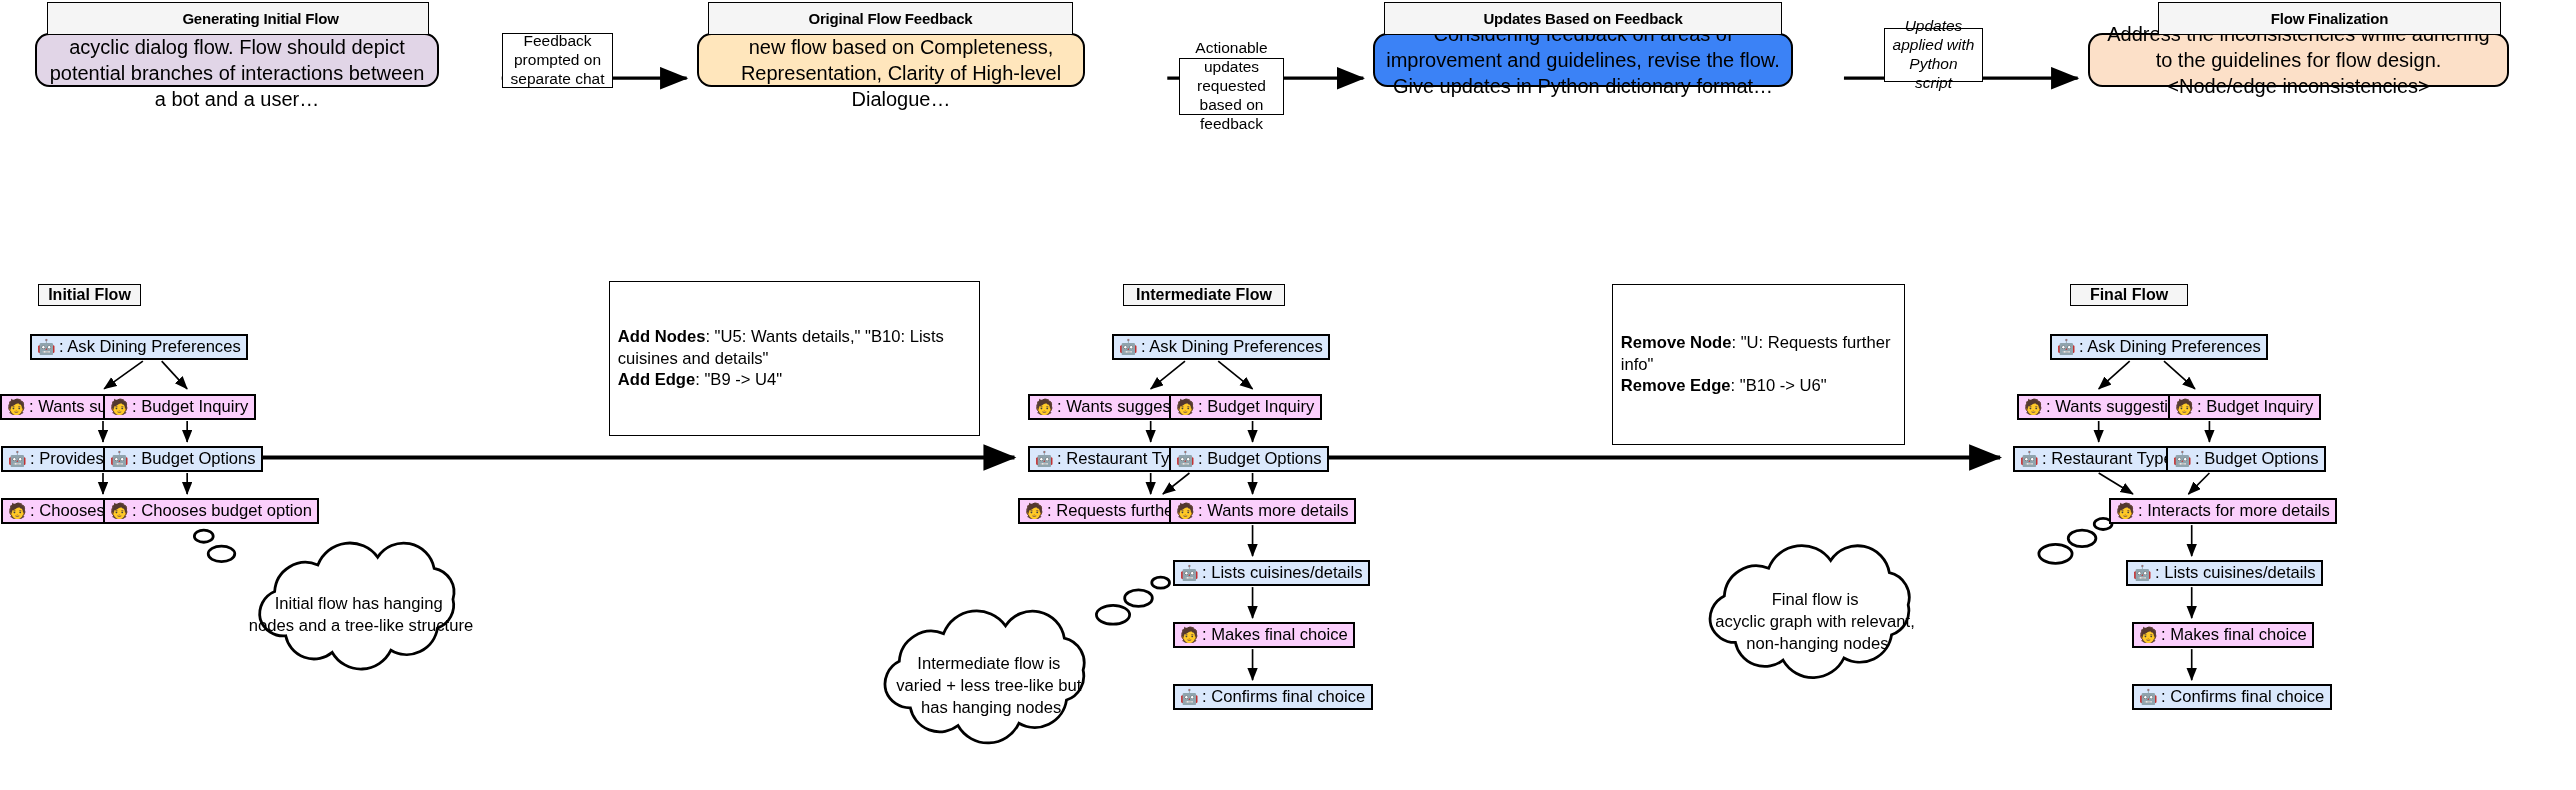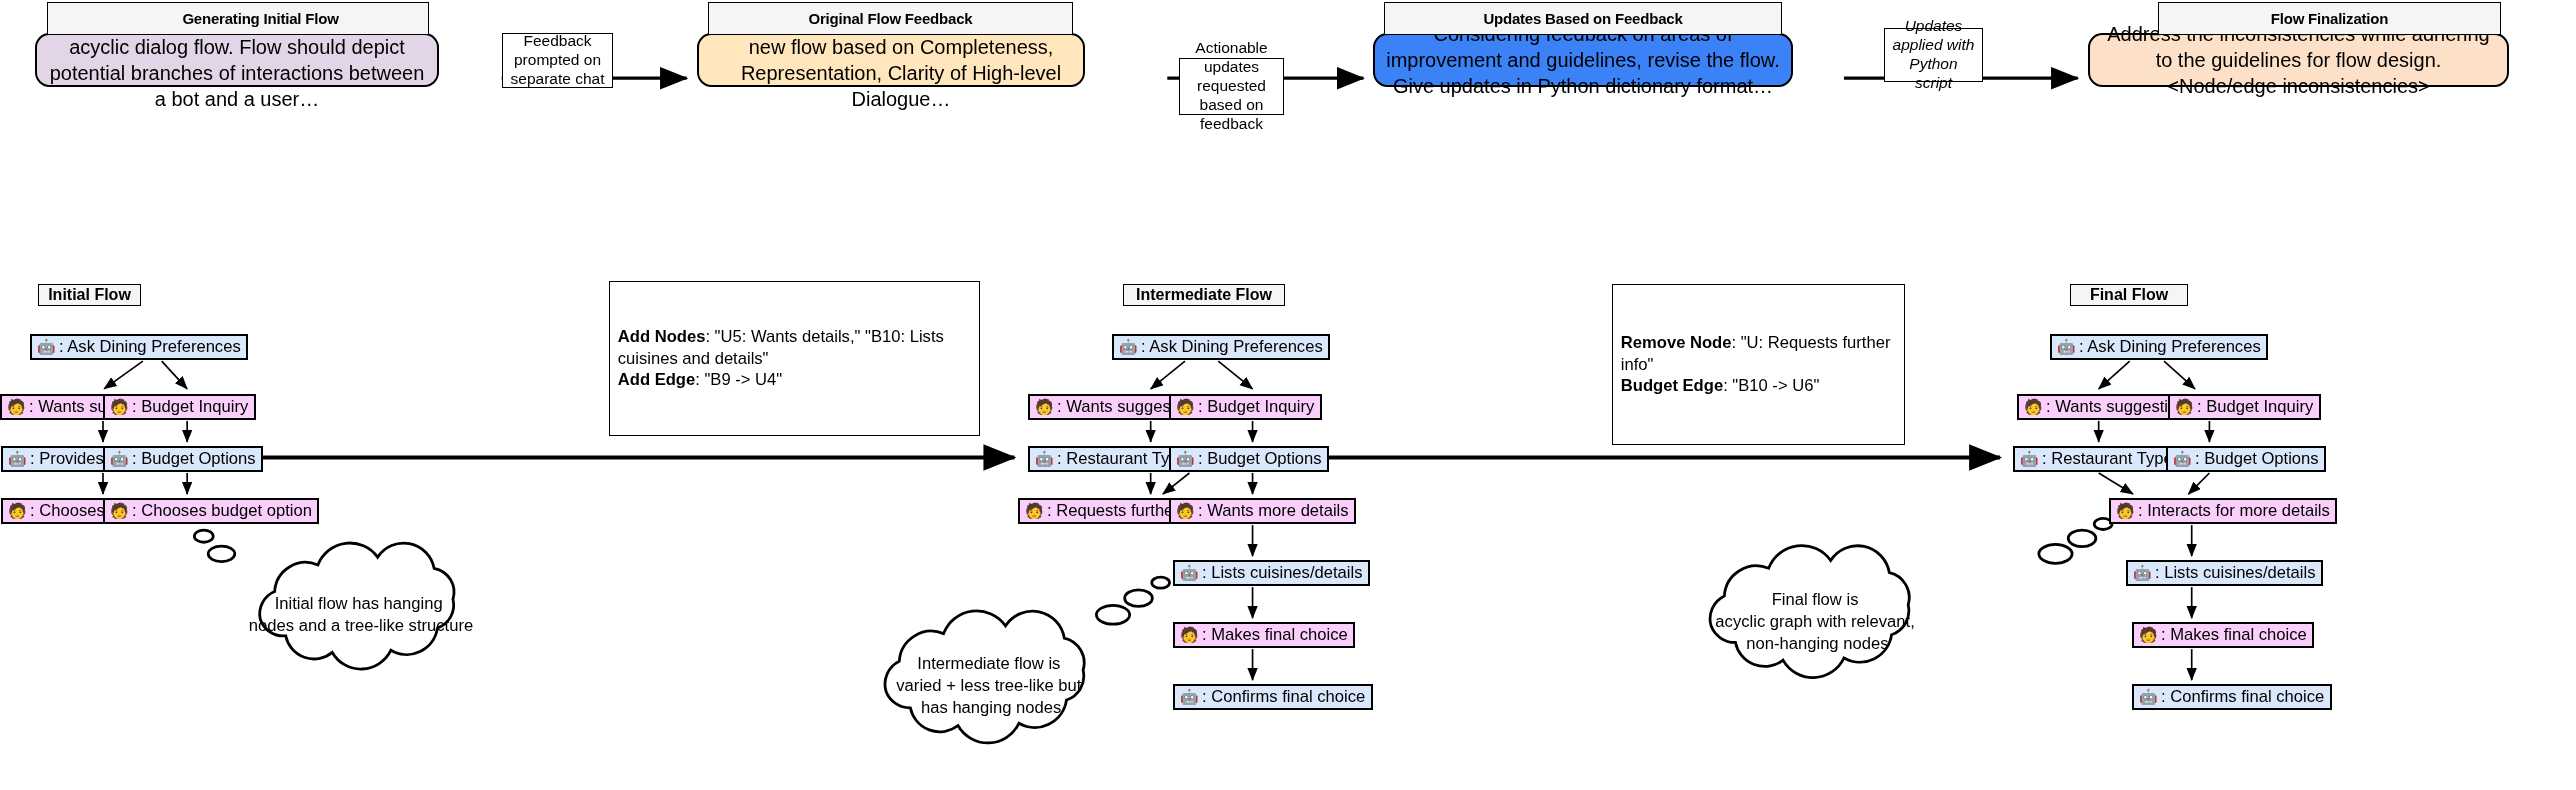--- a/index.html
+++ b/index.html
@@ -192,21 +192,21 @@
 </div>
 
 <div class="abs node n-bot" style="left:1173px;top:684px;height:25.5px;">
   <span class="emo">🤖</span>
   <span>: Confirms final choice</span>
 </div>
 
 <div class="abs note-box" style="left:1612px;top:284px;width:293px;height:161px;">
   <div>
     <div><b>Remove Node</b><span>: "U: Requests further info"</span></div>
-    <div><b>Budget Edge</b><span>: "B10 -&gt; U6"</span></div>
+    <div><b>Remove Edge</b><span>: "B10 -&gt; U6"</span></div>
   </div>
 </div>
 
 <div class="abs sec-title" style="left:2070px;top:284px;width:118px;height:22px;">Final Flow</div>
 
 <div class="abs node n-bot" style="left:2050px;top:334px;height:25.5px;">
   <span class="emo">🤖</span>
   <span>: Ask Dining Preferences</span>
 </div>
 

